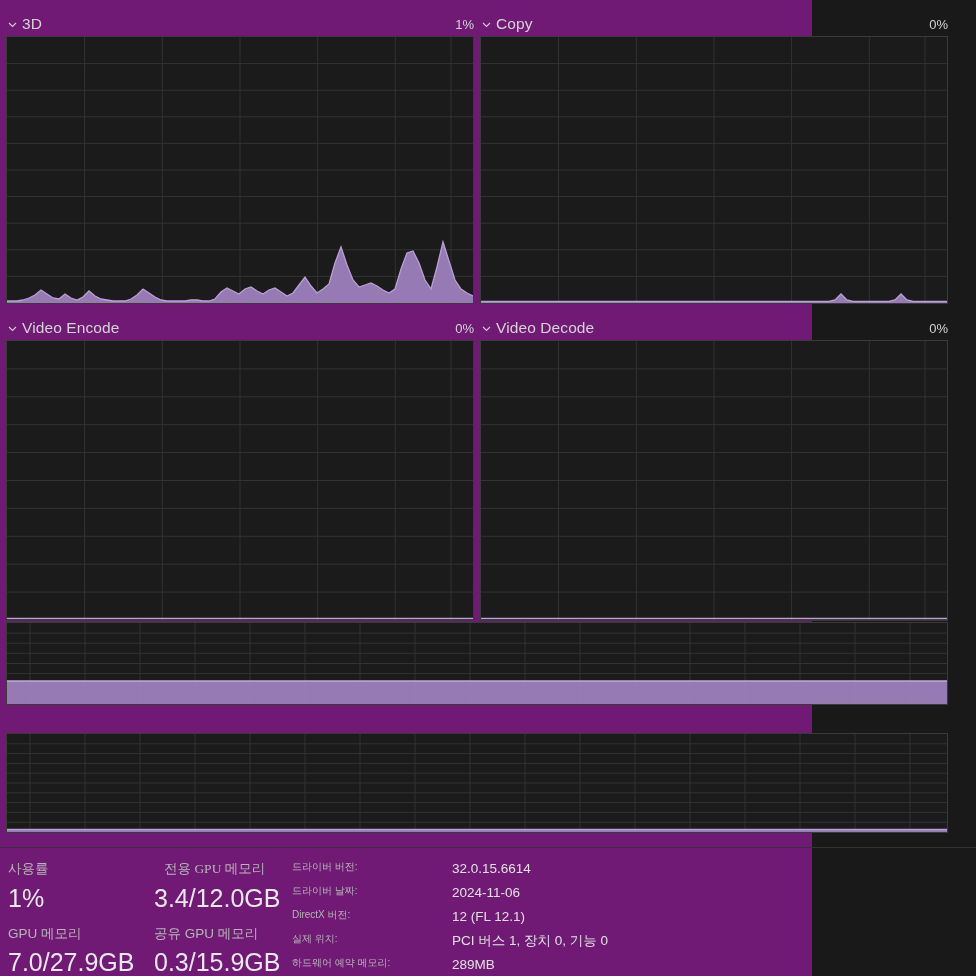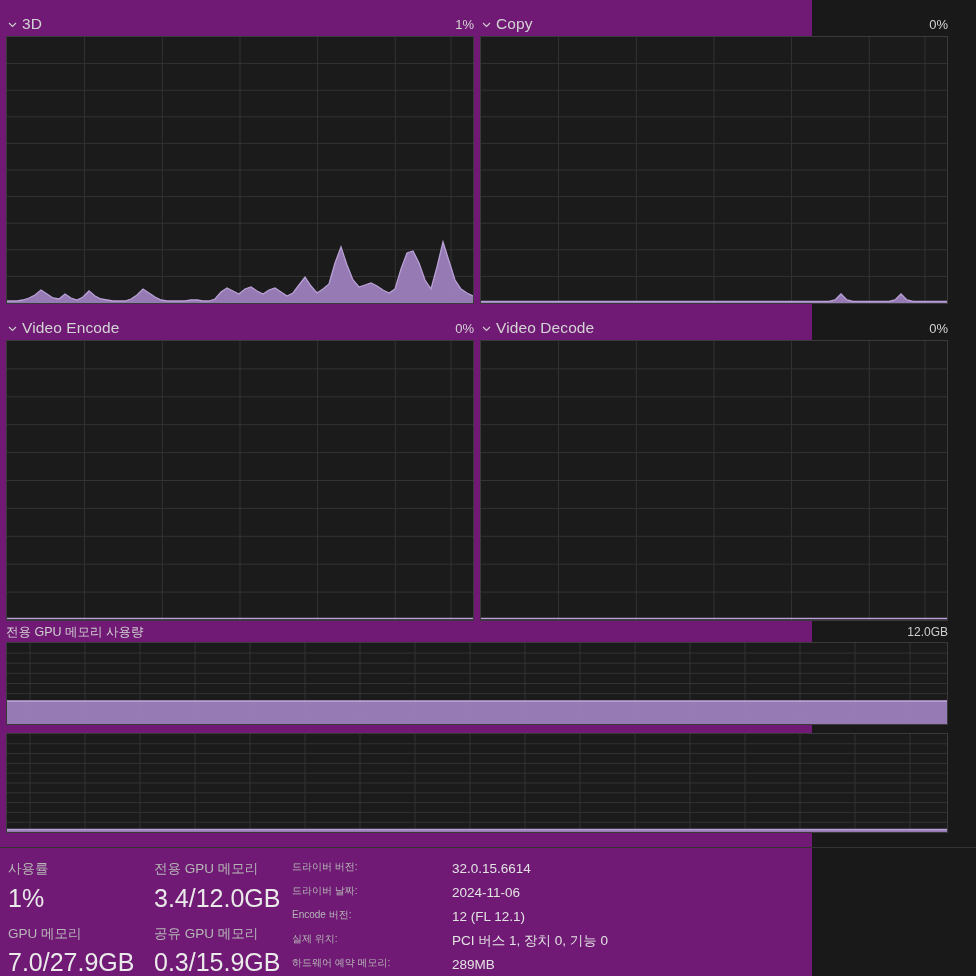--- a/index.html
+++ b/index.html
@@ -275,24 +275,20 @@
           <line x1="0" y1="251.1" x2="466" y2="251.1"></line>
         </g>
         <g>
           <path fill="none" stroke="#b9a0d6" stroke-width="1.6" d="M0,277.5 L466,277.5"></path>
         </g>
       </svg>
     </div>
   </div>
 
   <div class="panel" style="left:6px; top:622px; width:942px;">
-    <div class="mem-head">
-      <span class="mem-title">전용 GPU 메모리 사용량</span>
-      <span class="mem-value">12.0GB</span>
-    </div>
     <div class="graph" style="height:83px;">
       <svg viewBox="0 0 940 81" preserveAspectRatio="none">
         <g stroke="#333333" stroke-width="1">
           <line x1="23" y1="0" x2="23" y2="81"></line>
           <line x1="78" y1="0" x2="78" y2="81"></line>
           <line x1="133" y1="0" x2="133" y2="81"></line>
           <line x1="188" y1="0" x2="188" y2="81"></line>
           <line x1="243" y1="0" x2="243" y2="81"></line>
           <line x1="298" y1="0" x2="298" y2="81"></line>
           <line x1="353" y1="0" x2="353" y2="81"></line>
@@ -360,38 +356,38 @@
       </svg>
     </div>
   </div>
 
   <div class="divider" style="top:847px;"></div>
 
   <div>
     <span class="stat-label" style="left:8px;  top:862px;">사용률</span>
     <span class="stat-value" style="left:8px;  top:886px;">1%</span>
 
-    <span class="stat-label" style="left:154px; top:862px;">전용 GPU 메모리</span>
+    <span class="stat-label" style="left:164px; top:862px;font-family:Liberation Serif, serif;">전용 GPU 메모리</span>
     <span class="stat-value" style="left:154px; top:886px;">3.4/12.0GB</span>
 
     <span class="stat-label" style="left:8px;  top:927px;">GPU 메모리</span>
     <span class="stat-value" style="left:8px;  top:950px;">7.0/27.9GB</span>
 
     <span class="stat-label" style="left:154px; top:927px;">공유 GPU 메모리</span>
     <span class="stat-value" style="left:154px; top:950px;">0.3/15.9GB</span>
   </div>
 
   <div>
     <span class="detail-label" style="left:292px; top:862px;">드라이버 버전:</span>
     <span class="detail-value" style="left:452px; top:862px;">32.0.15.6614</span>
 
     <span class="detail-label" style="left:292px; top:886px;">드라이버 날짜:</span>
     <span class="detail-value" style="left:452px; top:886px;">2024-11-06</span>
 
-    <span class="detail-label" style="left:292px; top:910px;">Encode 버전:</span>
+    <span class="detail-label" style="left:292px; top:910px;">DirectX 버전:</span>
     <span class="detail-value" style="left:452px; top:910px;">12 (FL 12.1)</span>
 
     <span class="detail-label" style="left:292px; top:934px;text-align:right;">실제 위치:</span>
     <span class="detail-value" style="left:452px; top:934px;">PCI 버스 1, 장치 0, 기능 0</span>
 
     <span class="detail-label" style="left:292px; top:958px;">하드웨어 예약 메모리:</span>
     <span class="detail-value" style="left:452px; top:958px;">289MB</span>
   </div>
 
 </div>

